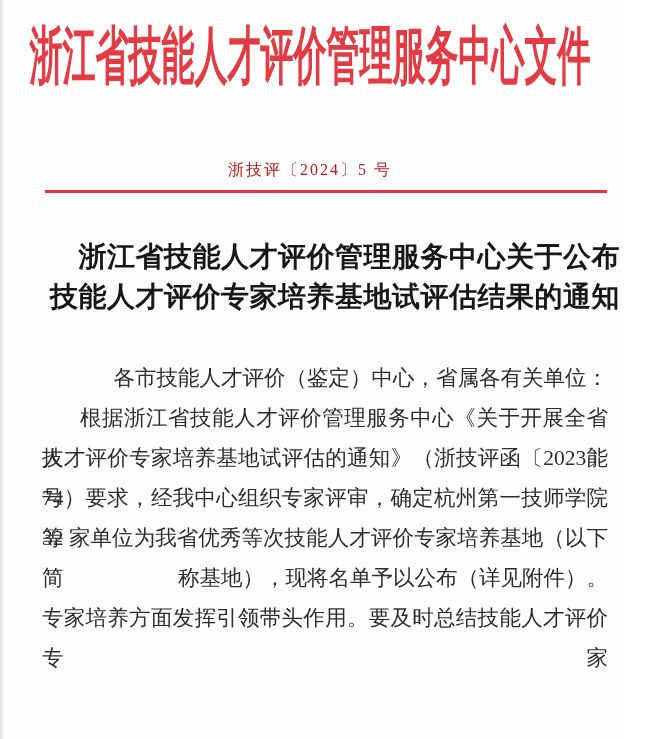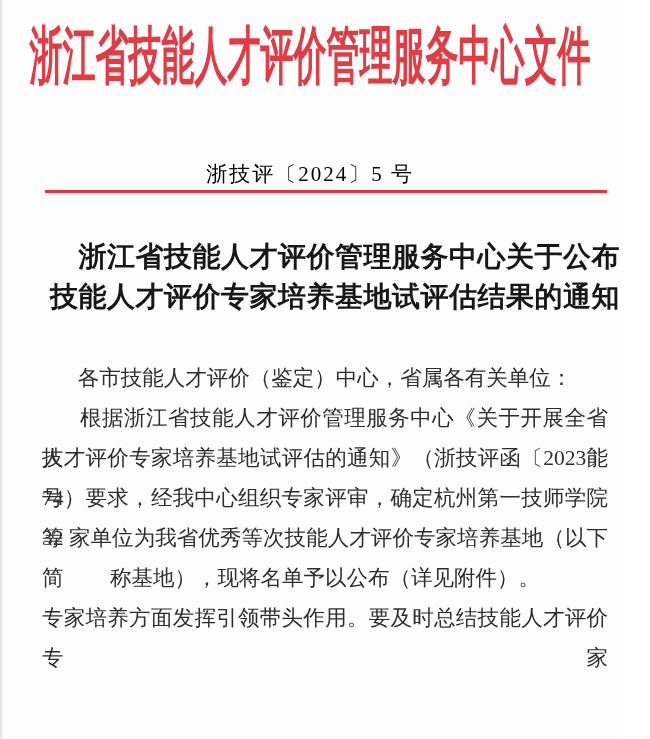--- a/index.html
+++ b/index.html
@@ -34,23 +34,23 @@
     white-space: nowrap;
     transform: scaleY(1.9);
     transform-origin: top center;
     letter-spacing: 0px;
   }
   .doc-number {
     position: absolute;
     top: 160px;
     left: 0; right: 0;
     text-align: center;
-    font-size: 21px;
+    font-size: 16px;
     letter-spacing: 2px;
-    color: #000000;
+    color: #b91c1c;
   }
   .red-rule {
     position: absolute;
     top: 190px;
     left: 45px;
     width: 562px;
     height: 3px;
     background: var(--rule-red, #e8323e);
   }
   .notice-title {
@@ -69,21 +69,21 @@
     top: 358px;
     left: 42px;
     width: 566px;
     font-size: 21.5px;
     color: #2d2d2d;
     line-height: 40px;
   }
   .body-line {
     height: 40px;
     white-space: nowrap;
-    text-align: center;
+    text-align: right;
   }
   .body-line.fill {
     white-space: normal;
     text-align: justify;
     text-align-last: justify;
   }
   .body-line.indent {
     text-indent: 38px;
   }
 </style>

